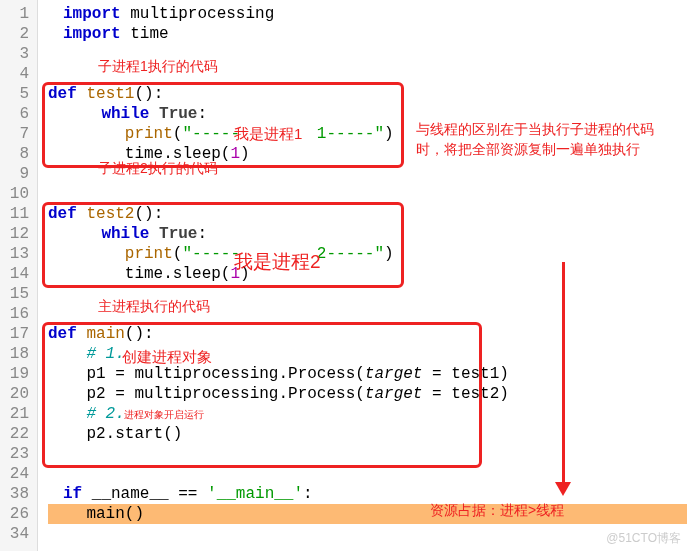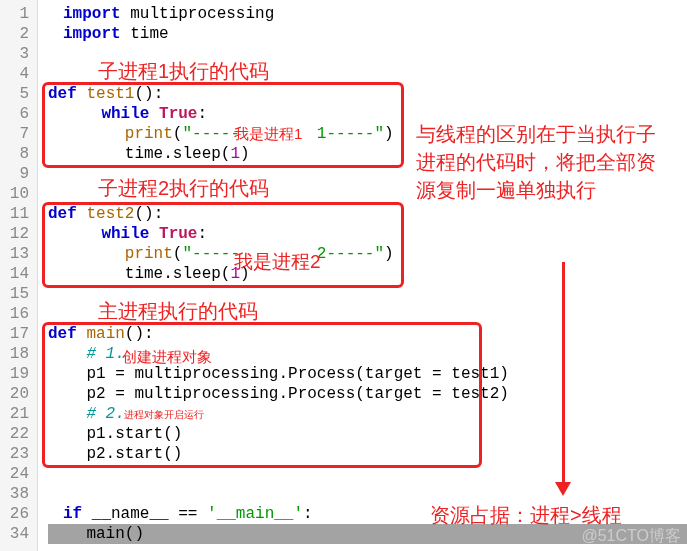--- a/index.html
+++ b/index.html
@@ -26,36 +26,36 @@
   border-right: 1px solid #ddd;
   width: 38px;
 }
 .gutter div { height: 20px; line-height: 20px; }
 .code {
   padding: 4px 0 4px 10px;
   position: relative;
   flex: 1;
 }
 .line { height: 20px; line-height: 20px; white-space: pre; }
-.line.hl { background: #a3a3a3; }
+.line.hl { background: #fdba74; }
 .kw { color: #0000cc; font-weight: bold; margin-left: 15px; }
 .kw2 { color: #0000cc; font-weight: bold; }
 .fn { color: #aa6600; }
-.cons { color: #be185d; font-weight: bold; }
+.cons { color: #404040; font-weight: bold; }
 .str { color: #009900; }
 .cmt { color: #009999; font-style: italic; }
-.it { }
+.it { font-style: italic; }
 .num { color: #aa00aa; }
 
 
 .anno {
   position: absolute;
   color: #ee2222;
   font-family: "Microsoft YaHei", sans-serif;
-  font-size: 20px;
+  font-size: 14px;
   pointer-events: none;
 }
 .box {
   position: absolute;
   border: 3px solid #ee2222;
   border-radius: 6px;
   pointer-events: none;
 }
 .arrow-line {
   position: absolute;
@@ -67,21 +67,21 @@
   width: 0; height: 0;
   border-left: 8px solid transparent;
   border-right: 8px solid transparent;
   border-top: 14px solid #ee2222;
 }
 .watermark {
   position: absolute;
   right: 6px;
   bottom: 4px;
   color: #ccc;
-  font-size: 16px;
+  font-size: 12px;
   font-family: sans-serif;
 }
 </style>
 </head>
 <body>
 
 <div class="editor">
   <div class="gutter">
     <div>1</div>
     <div>2</div>
@@ -127,33 +127,32 @@
     <div class="line">    <span class="kw">while</span> <span class="cons">True</span><span>:</span></div>
     <div class="line">        <span class="fn">print</span><span>(</span><span class="str">"-----        2-----"</span><span>)</span></div>
     <div class="line">        <span>time.sleep(</span><span class="num">1</span><span>)</span></div>
     <div class="line"></div>
     <div class="line"></div>
     <div class="line"><span class="kw2">def</span> <span class="fn">main</span><span>():</span></div>
     <div class="line">    <span class="cmt"># 1.</span></div>
     <div class="line">    <span>p1 = multiprocessing.Process(</span><span class="it">target</span><span> = test1)</span></div>
     <div class="line">    <span>p2 = multiprocessing.Process(</span><span class="it">target</span><span> = test2)</span></div>
     <div class="line">    <span class="cmt"># 2.</span></div>
-    <div class="line">    <span>p1.start()</span></div>
     <div class="line">    <span>p2.start()</span></div>
     <div class="line"></div>
     <div class="line"></div>
     <div class="line"><span class="kw">if</span><span> __name__ </span><span>==</span><span class="str"> '__main__'</span><span>:</span></div>
     <div class="line hl">    <span>main()</span></div>
 
     <div class="box" style="left:4px; top:82px; width:362px; height:86px;"></div>
     <div class="box" style="left:4px; top:202px; width:362px; height:86px;"></div>
     <div class="box" style="left:4px; top:322px; width:440px; height:146px;"></div>
 
     <div class="anno" style="left:60px; top:58px;">子进程1执行的代码</div>
-    <div class="anno" style="left:60px; top:175px;">子进程2执行的代码</div>
+    <div class="anno" style="left:60px; top:160px;">子进程2执行的代码</div>
     <div class="anno" style="left:60px; top:298px;">主进程执行的代码</div>
 
     <div class="anno" style="left:196px; top:125px; font-size:15px;">我是进程1</div>
     <div class="anno" style="left:196px; top:249px; font-size:19px;">我是进程2</div>
 
     <div class="anno" style="left:84px; top:348px; font-size:15px;">创建进程对象</div>
     <div class="anno" style="left:86px; top:408px; font-size:10px;">进程对象开启运行</div>
 
     <div class="anno" style="left:378px; top:120px; width:250px; line-height:1.4;">与线程的区别在于当执行子进程的代码时，将把全部资源复制一遍单独执行</div>
 

